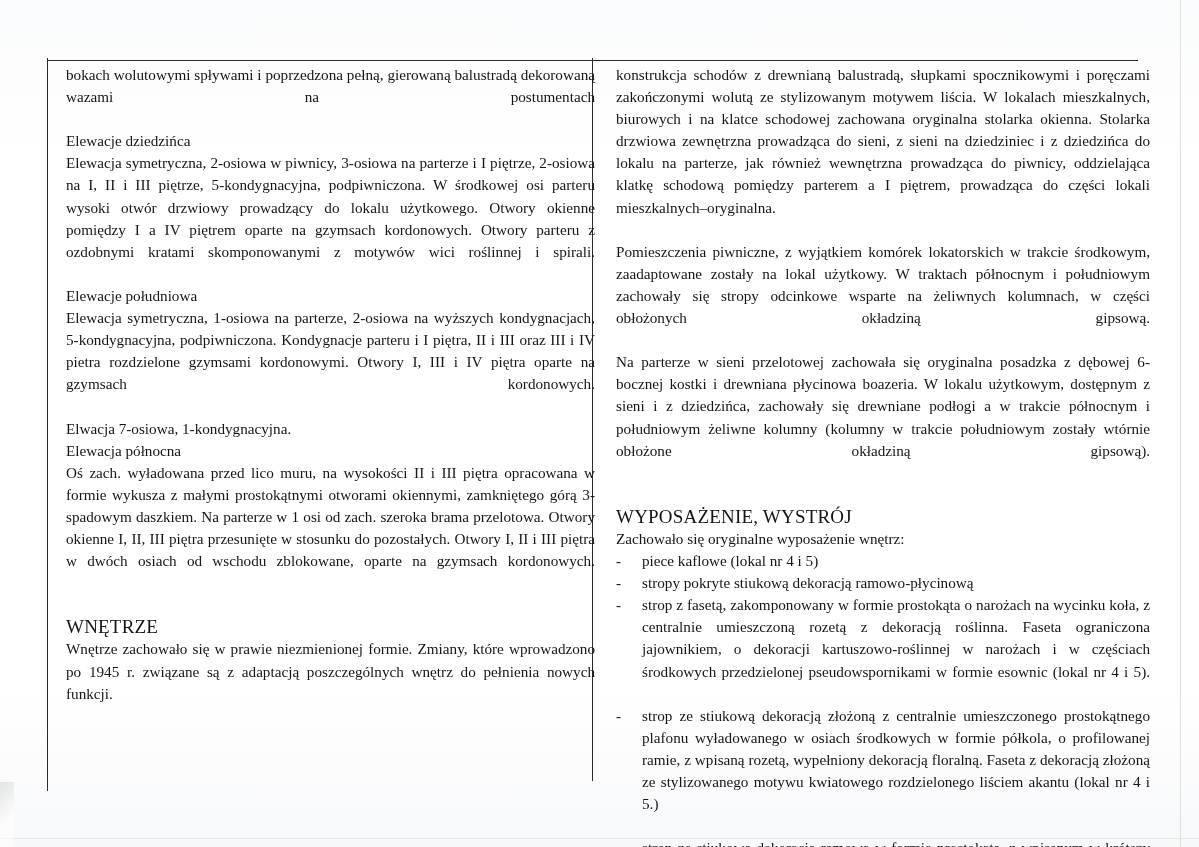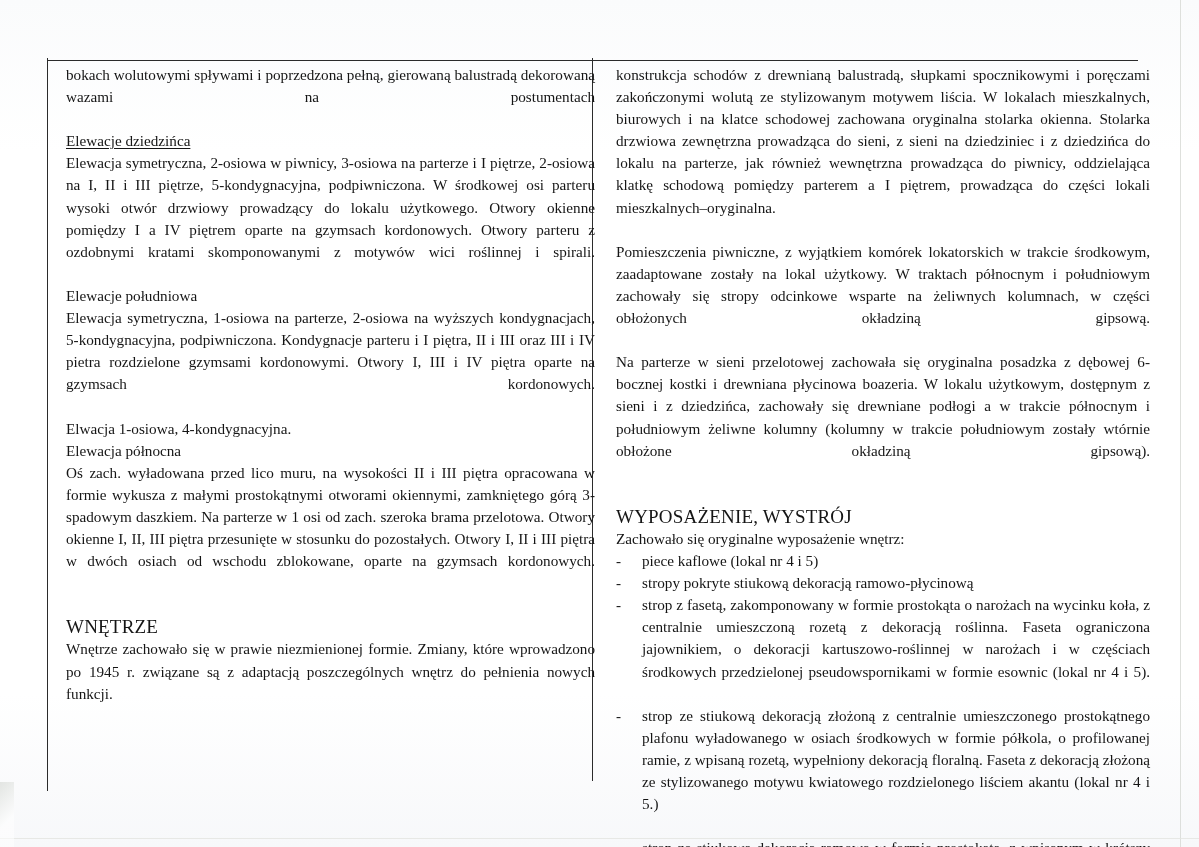--- a/index.html
+++ b/index.html
@@ -110,21 +110,20 @@
     text-align: justify;
   }
   
   p.para::after {
     content: "";
     display: inline-block;
     width: 100%;
   }
 
   .heading-underline {
-    text-decoration: underline;
     text-underline-offset: 2px;
   }
 
   .section-title {
     margin: 0;
     font-size: 19px;
     line-height: 22.1px;
     text-align: left;
     letter-spacing: 0.2px;
   }
@@ -190,21 +189,21 @@
 
 
 
       <p class="para">Elewacja symetryczna, 2-osiowa w piwnicy, 3-osiowa na parterze i I piętrze, 2-osiowa na I, II i III piętrze, 5-kondygnacyjna, podpiwniczona. W środkowej osi parteru wysoki otwór drzwiowy prowadzący do lokalu użytkowego. Otwory okienne  pomiędzy I a IV piętrem oparte na gzymsach kordonowych. Otwory parteru z ozdobnymi kratami skomponowanymi z motywów wici roślinnej i spirali.</p>
 
       <p class="para nostretch">Elewacje południowa</p>
 
       <p class="para">Elewacja symetryczna, 1-osiowa na parterze, 2-osiowa na wyższych kondygnacjach, 5-kondygnacyjna, podpiwniczona. Kondygnacje parteru i I piętra, II i III oraz III i IV pietra  rozdzielone gzymsami kordonowymi. Otwory I, III i IV piętra oparte na gzymsach kordonowych.</p>
 
 
-      <p class="para nostretch">Elwacja 1-osiowa, 4-kondygnacyjna.</p>
+      <p class="para nostretch">Elwacja 7-osiowa, 1-kondygnacyjna.</p>
 
       <p class="para nostretch">Elewacja północna</p>
 
 
       <p class="para">Oś zach. wyładowana przed lico muru, na wysokości II i III piętra opracowana w formie wykusza z małymi prostokątnymi otworami okiennymi, zamkniętego górą 3-spadowym daszkiem. Na parterze w 1 osi od zach. szeroka brama przelotowa. Otwory okienne I, II, III piętra przesunięte w stosunku do pozostałych. Otwory I, II i III piętra w dwóch osiach od wschodu zblokowane, oparte na gzymsach kordonowych.</p>
 
       <div class="spacer-line"></div>
 
       <p class="section-title">WNĘTRZE</p>
 

